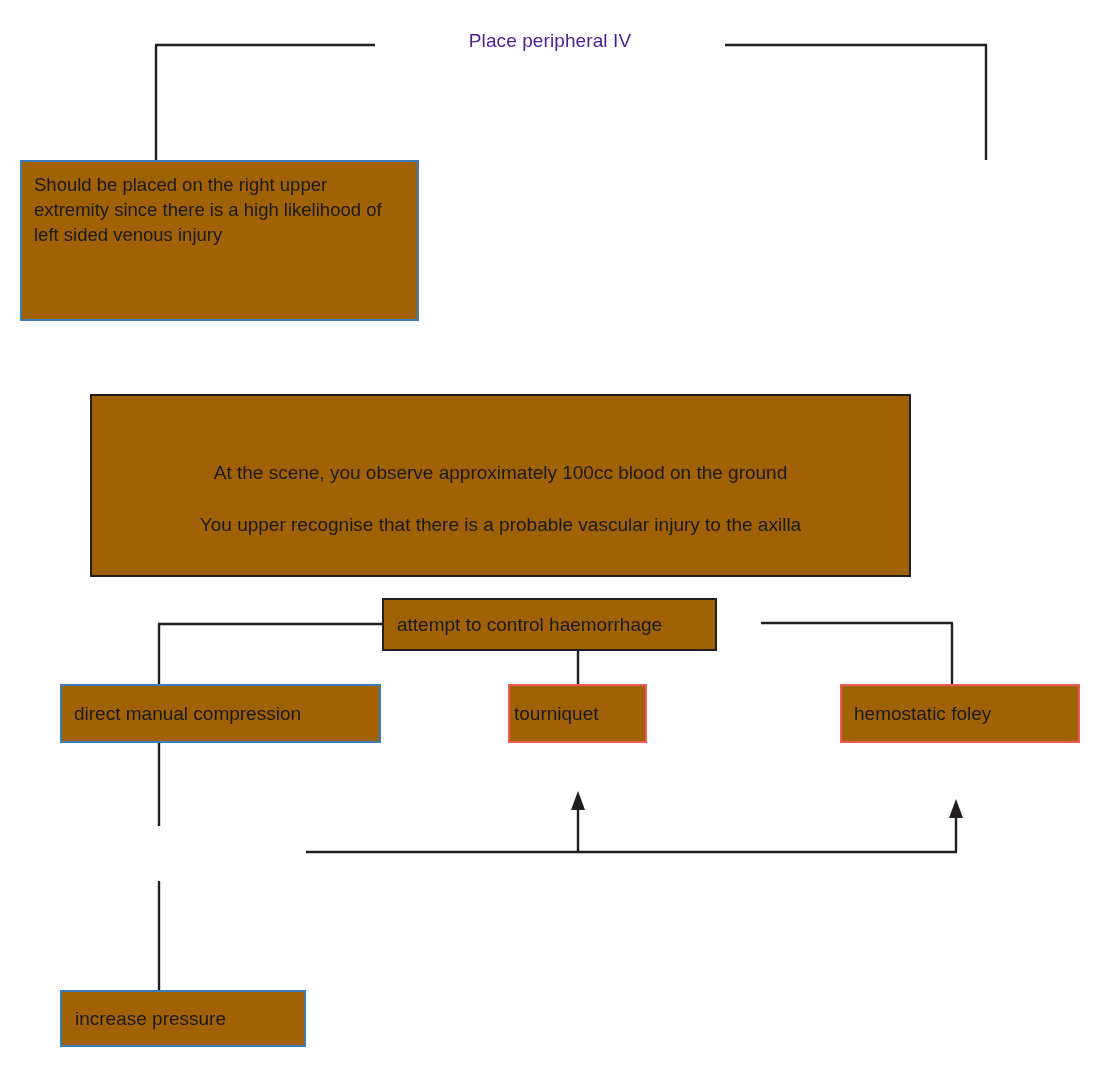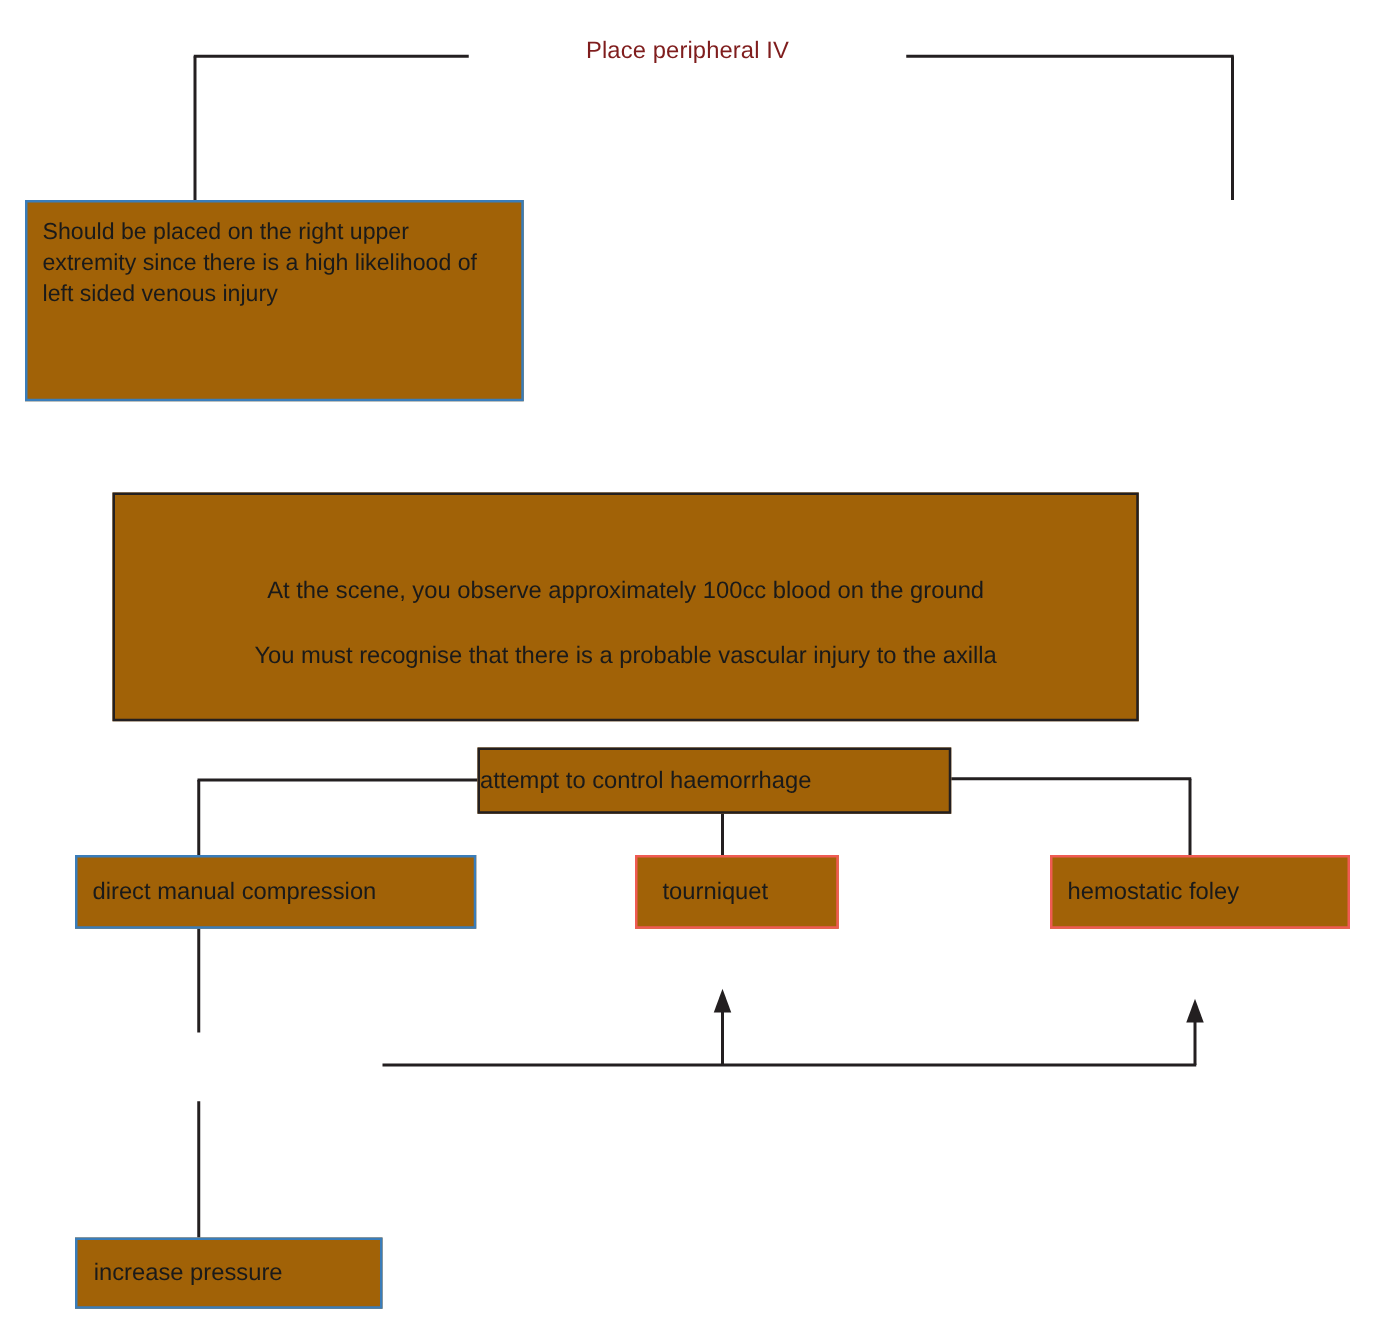--- a/index.html
+++ b/index.html
@@ -44,21 +44,21 @@
   .b-red   { border: 2px solid #ef5b53; }
 
   
   #title-label {
     position: absolute;
     left: 380px;
     top: 30px;
     width: 340px;
     text-align: center;
     font-size: 19px;
-    color: #7f1d1d;
+    color: #4c1d95;
     letter-spacing: 0.1px;
   }
 
   
   #node-right-extremity {
     left: 20px; top: 160px; width: 399px; height: 161px;
     padding: 10px 12px 10px 12px;
     align-items: flex-start;
   }
   #node-indifferent-limb {
@@ -86,37 +86,38 @@
   }
   .misspelled {
     text-decoration-style: dotted;
     text-decoration-color: #ff2d1a;
     text-decoration-thickness: 2px;
     text-underline-offset: 2px;
   }
 
   
   #node-control-haemorrhage {
-    left: 382px; top: 598px; width: 379px; height: 53px;
+    left: 382px; top: 598px; width: 335px; height: 53px;
+    padding-left: 13px;
     align-items: center;
   }
   #node-control-haemorrhage .txt {
     font-size: 19px;
     color: #1a1a1a;
   }
 
   
   #node-direct-compression {
     left: 60px; top: 684px; width: 321px; height: 59px;
     padding-left: 12px;
     justify-content: center;
   }
   #node-tourniquet {
-    left: 508px; top: 684px; width: 163px; height: 59px;
-    padding-left: 20px;
+    left: 508px; top: 684px; width: 139px; height: 59px;
+    padding-left: 4px;
   }
   #node-hemostatic-foley {
     left: 840px; top: 684px; width: 240px; height: 59px;
     padding-left: 12px;
   }
 
   
   #node-persistent-bleeding {
     left: 60px; top: 826px; width: 246px; height: 55px;
     padding-left: 12px;
@@ -178,21 +179,21 @@
   <div id="title-label">Place peripheral IV</div>
 
   <div class="node b-blue" id="node-right-extremity">
     <span class="txt">Should be placed on the right upper extremity since there is a high likelihood of left sided venous injury</span>
   </div>
 
 
   <div class="node b-black" id="node-scene">
     <span class="txt">
       <span>At the scene, you observe approximately 100cc blood on the ground</span><br>
-      <span>You must </span><span class="misspelled">recognise</span><span> that there is a probable vascular injury to the axilla</span>
+      <span>You upper </span><span class="misspelled">recognise</span><span> that there is a probable vascular injury to the axilla</span>
     </span>
   </div>
 
   <div class="node b-black" id="node-control-haemorrhage">
     <span class="txt"><span>attempt to control </span><span class="misspelled">haemorrhage</span></span>
   </div>
 
   <div class="node b-blue" id="node-direct-compression">
     <span class="txt">direct manual compression</span>
   </div>

